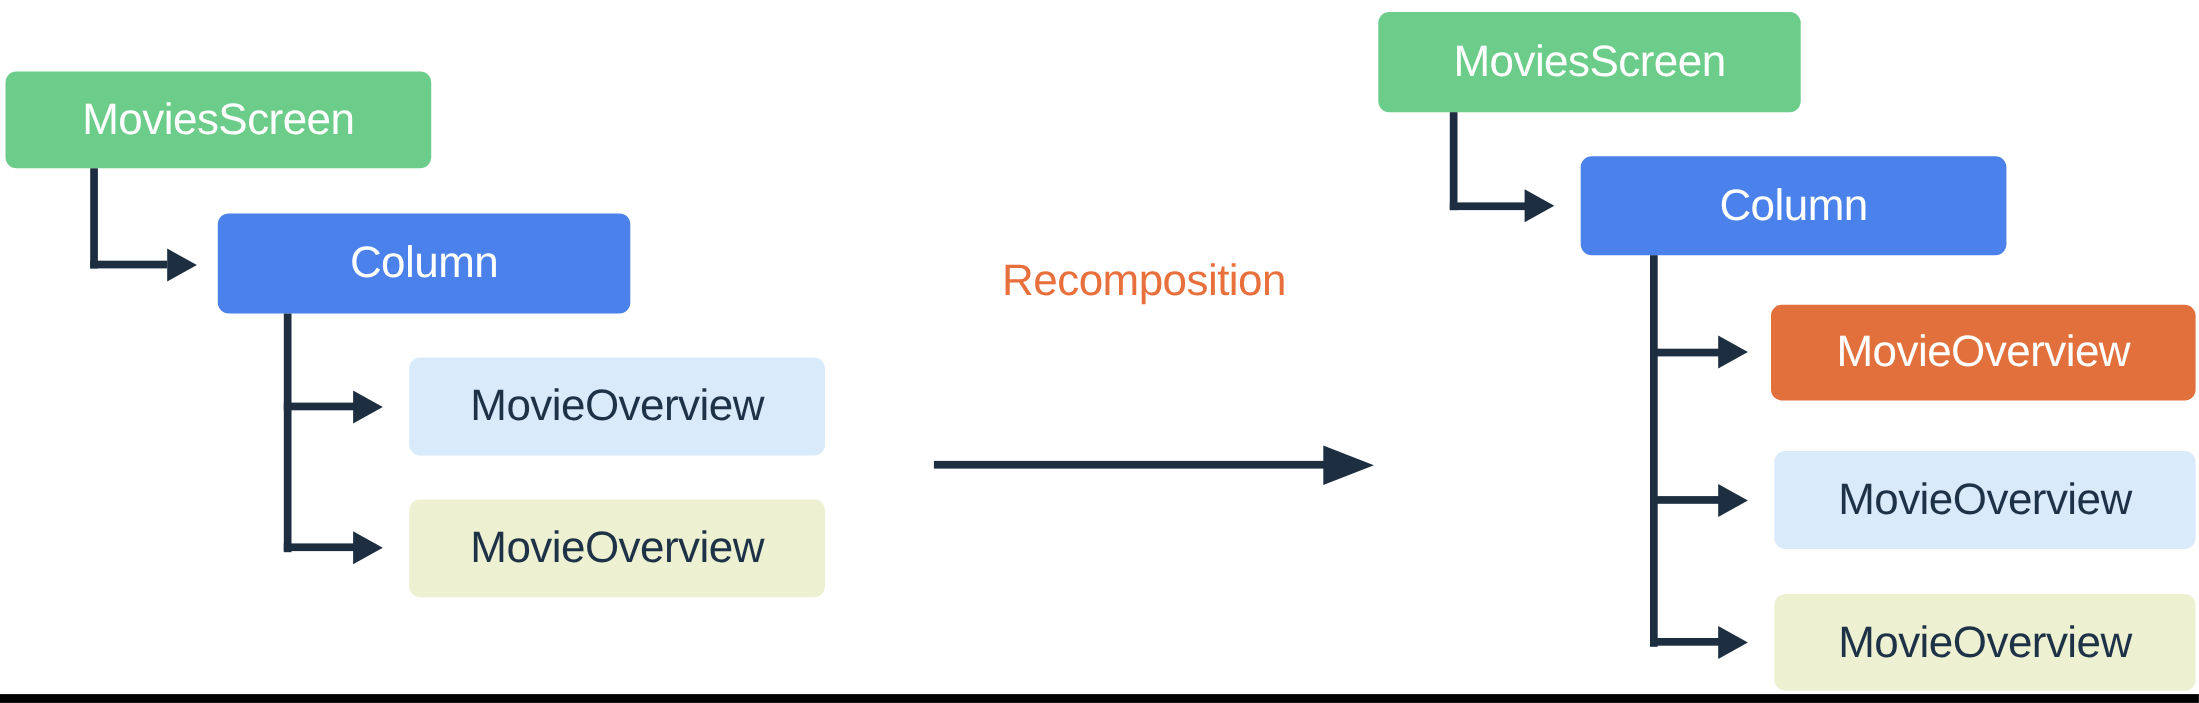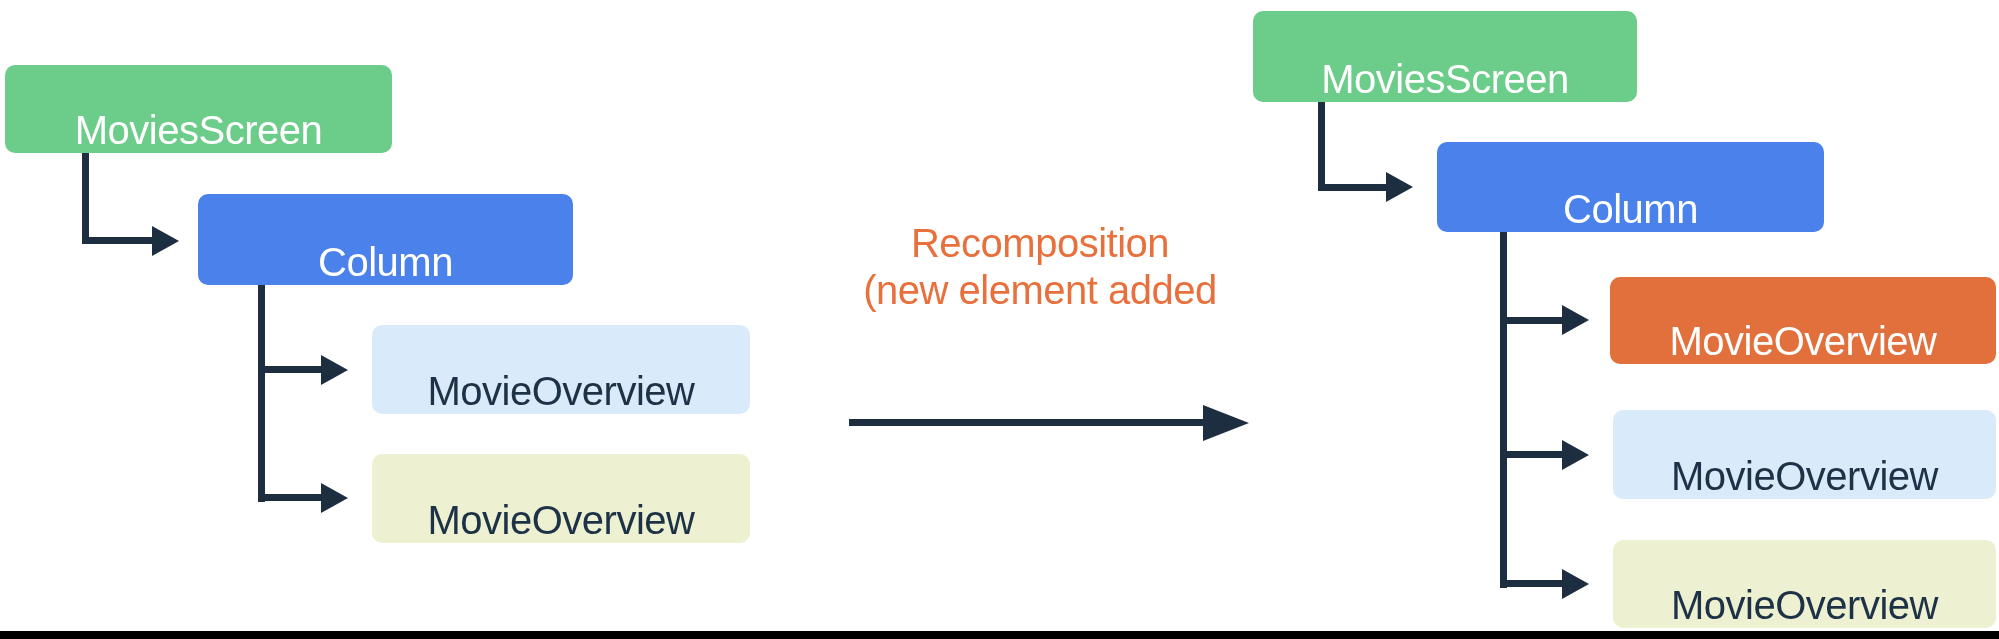--- a/index.html
+++ b/index.html
@@ -12,21 +12,21 @@
     position: relative;
     width: 1999px;
     height: 639px;
     background: #ffffff;
     overflow: hidden;
   }
   .node {
     position: absolute;
     border-radius: 10px;
     display: flex;
-    align-items: flex-end;
+    align-items: center;
     justify-content: center;
     font-size: 40px;
     letter-spacing: -0.5px;
     white-space: nowrap;
   }
   .node-label { display: inline-block; }
   .vline, .hline {
     position: absolute;
     background: #1c2e40;
   }
@@ -36,21 +36,21 @@
     position: absolute;
     width: 0;
     height: 0;
     border-top: 15px solid transparent;
     border-bottom: 15px solid transparent;
     border-left: 27px solid #1c2e40;
   }
   .caption {
     position: absolute;
     left: 810px;
-    top: 220px;
+    top: 232px;
     width: 460px;
     text-align: center;
     font-size: 40px;
     line-height: 47px;
     letter-spacing: -0.5px;
     color: #e8703c;
   }
   .big-arrow-shaft {
     position: absolute;
     left: 849px;
@@ -104,21 +104,20 @@
   <div class="arrowhead" style="left: 152px; top: 226px; border-left-color: rgb(28, 46, 64);"></div>
 
   <div class="vline" style="left: 258px; top: 285px; height: 217px; background-color: rgb(28, 46, 64);"></div>
   <div class="hline" style="left: 258px; top: 366px; width: 65px; background-color: rgb(28, 46, 64);"></div>
   <div class="arrowhead" style="left: 321px; top: 355px; border-left-color: rgb(28, 46, 64);"></div>
   <div class="hline" style="left: 258px; top: 494px; width: 65px; background-color: rgb(28, 46, 64);"></div>
   <div class="arrowhead" style="left: 321px; top: 483px; border-left-color: rgb(28, 46, 64);"></div>
 
   <div class="caption" style="color: rgb(232, 112, 60);">
     <div>Recomposition</div>
-    <div>(new element added</div>
   </div>
 
   <div class="big-arrow-shaft" style="background-color: rgb(28, 46, 64);"></div>
   <div class="big-arrow-head" style="border-left-color: rgb(28, 46, 64);"></div>
 
   <div class="node" style="left: 1253px; top: 11px; width: 384px; height: 91px; background-color: rgb(108, 204, 137); color: rgb(255, 255, 255);">
     <span class="node-label">MoviesScreen</span>
   </div>
 
   <div class="node" style="left: 1437px; top: 142px; width: 387px; height: 90px; background-color: rgb(74, 129, 234); color: rgb(255, 255, 255);">

